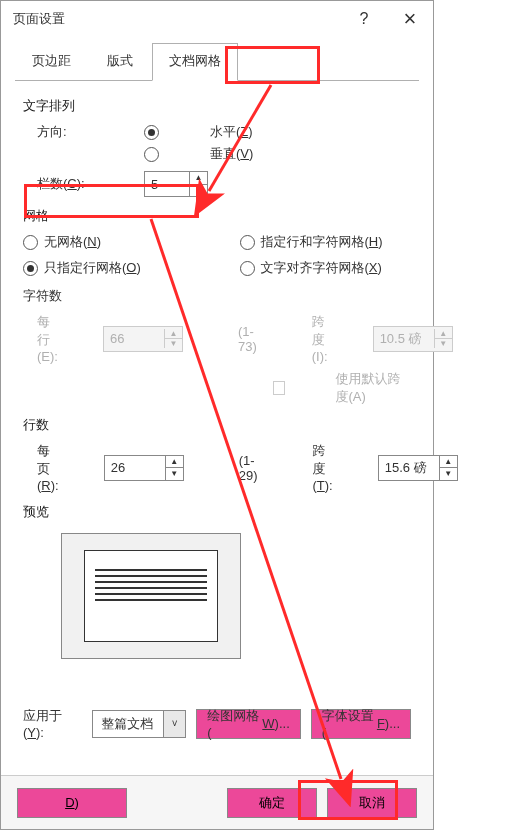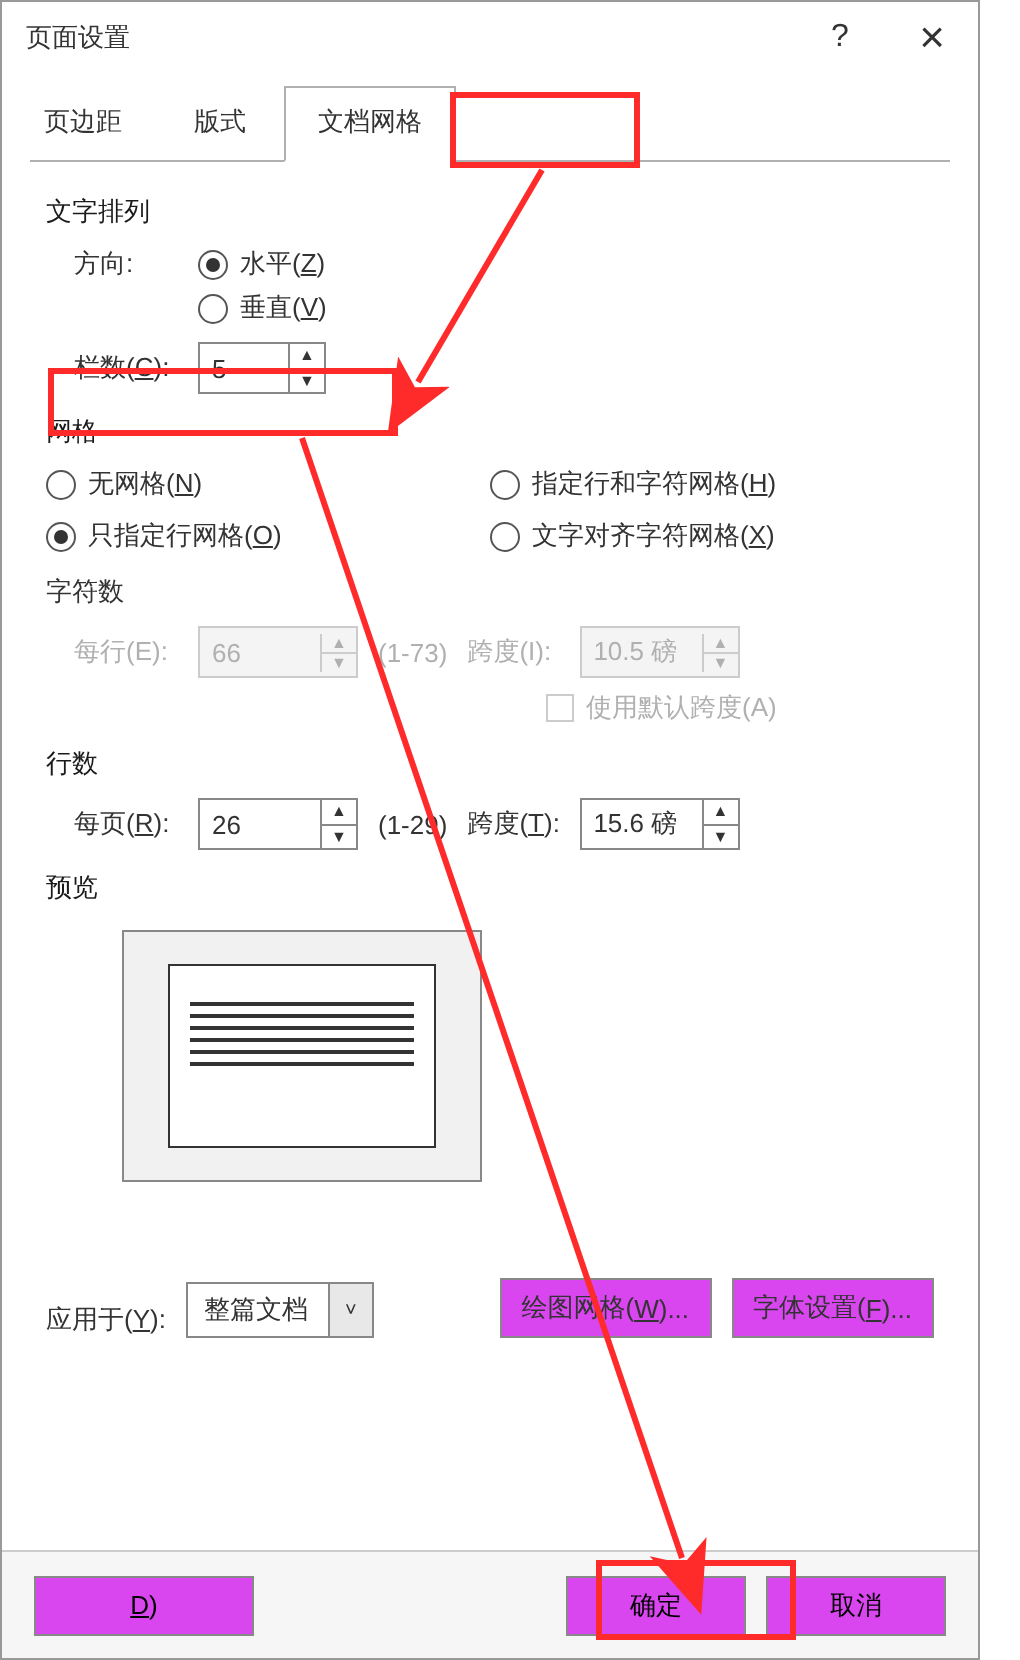--- a/index.html
+++ b/index.html
@@ -1,58 +1,58 @@
 <!DOCTYPE html>
 <html><head>
 <meta charset="utf-8">
 <style>
   * { box-sizing: border-box; font-family: "Microsoft YaHei", "Segoe UI", sans-serif; font-size: 13px; }
   body { margin: 0; background: #fff; }
-  .dialog { width: 490px; height: 830px; border: 1px solid #999; background: #fff; position: relative; }
+  .dialog { width: 434px; height: 830px; border: 1px solid #999; background: #fff; position: relative; }
   .titlebar { height: 36px; display: flex; align-items: center; padding-left: 12px; }
   .title { flex: 1; color: #333; }
   .title-btn { width: 46px; height: 36px; display:flex; align-items:center; justify-content:center; color:#333; font-size:16px; }
-  .tabs { display:flex; padding: 6px 14px 0 4px; }
+  .tabs { display:flex; padding: 6px 14px 0 14px; }
   .tab { padding: 8px 16px 10px 16px; color:#333; border:1px solid transparent; margin-right:2px; position:relative; }
   .tab.active { border:1px solid #b0b0b0; border-bottom:1px solid #fff; background:#fff; }
   .tab-underline { border-bottom:1px solid #b0b0b0; margin: -1px 14px 0 14px; }
   .content { padding: 6px 22px 0 22px; color:#333; }
   .section-title { color:#1a1a1a; margin: 10px 0 8px 0; }
   .row { display:flex; align-items:center; margin: 4px 0; }
   .lbl { color:#333; }
-  .indent { margin-left: 14px; }
+  .indent { margin-left: 14px; gap: 45px; }
   .radio { width:15px; height:15px; border:1px solid #555; border-radius:50%; display:inline-flex; align-items:center; justify-content:center; margin-right:6px; }
   .radio .dot { width:7px; height:7px; background:#333; border-radius:50%; }
   .check { width:14px; height:14px; border:1px solid #aaa; display:inline-block; margin-right:6px; }
   .spinbox { display:inline-flex; border:1px solid #888; height:26px; background:#fff; }
   .spinbox.disabled { background:#f4f4f4; color:#aaa; border-color:#ccc;align-items:center; }
   .spinbox .val { width: 60px; padding: 2px 6px; display:flex; align-items:center; }
   .spinbox.narrow .val { width: 44px; }
   .spinbox .arrows { width:18px; border-left:1px solid #888; display:flex; flex-direction:column; }
   .spinbox.disabled .arrows { border-left-color:#ccc; }
   .spinbox .ar { flex:1; display:flex; align-items:center; justify-content:center; font-size:8px; }
   .spinbox .ar:first-child { border-bottom:1px solid #888; }
   .spinbox.disabled .ar:first-child { border-bottom-color:#ccc; }
   .grid-r { display:flex; margin: 8px 0; }
   .grid-r > div { flex:1; display:flex; align-items:center; }
   .disabled-txt { color:#b0b0b0; }
   .select { display:inline-flex; border:1px solid #888; height:28px; }
   .select .sval { width:70px; padding:3px 8px; display:flex; align-items:center; }
   .select .sarrow { width:22px; border-left:1px solid #888; background:#e8e8e8; display:flex; align-items:center; justify-content:center; font-size:10px; }
-  .btn { height:30px; border:1px solid #888; background:#d946ef; padding: 0 10px; display:inline-flex; align-items:center; justify-content:center; }
+  .btn { height:30px; border:1px solid #888; background:#ec4899; padding: 0 10px; display:inline-flex; align-items:center; justify-content:center; }
   .preview-box { width:180px; height:126px; border:1px solid #888; margin: 12px 0 0 38px; background:#f1f1f1; padding:16px 22px; }
   .preview-page { width:100%; height:100%; border:1px solid #333; background:#fff; padding:14px 10px 10px 10px; }
   .pline { height:2px; border-top:1px solid #333; border-bottom:1px solid #333; margin:4px 0; }
   .footer { position:absolute; left:0; right:0; bottom:0; height:54px; border-top:1px solid #ccc; background:#f6f6f6; display:flex; align-items:center; padding:0 16px; }
   .footer .btn { width:90px; justify-content:center; }
   .spacer { flex:1; }
   .hl-red { border: 3px solid #ff2a2a; position:absolute; pointer-events:none; }
   svg.arrow { position:absolute; left:0; top:0; pointer-events:none; }
   .underline { text-decoration: underline; }
-  .applyrow { display:flex; align-items:flex-end; margin-top: 48px; gap:10px; }
+  .applyrow { display:flex; align-items:center; margin-top: 48px; gap:10px; }
   .right-btns { margin-left:auto; display:flex; gap:10px; }
 </style>
 </head>
 <body>
 
 <div class="dialog">
 
   <div class="titlebar">
     <div class="title">页面设置</div>
     <div class="title-btn">?</div>

